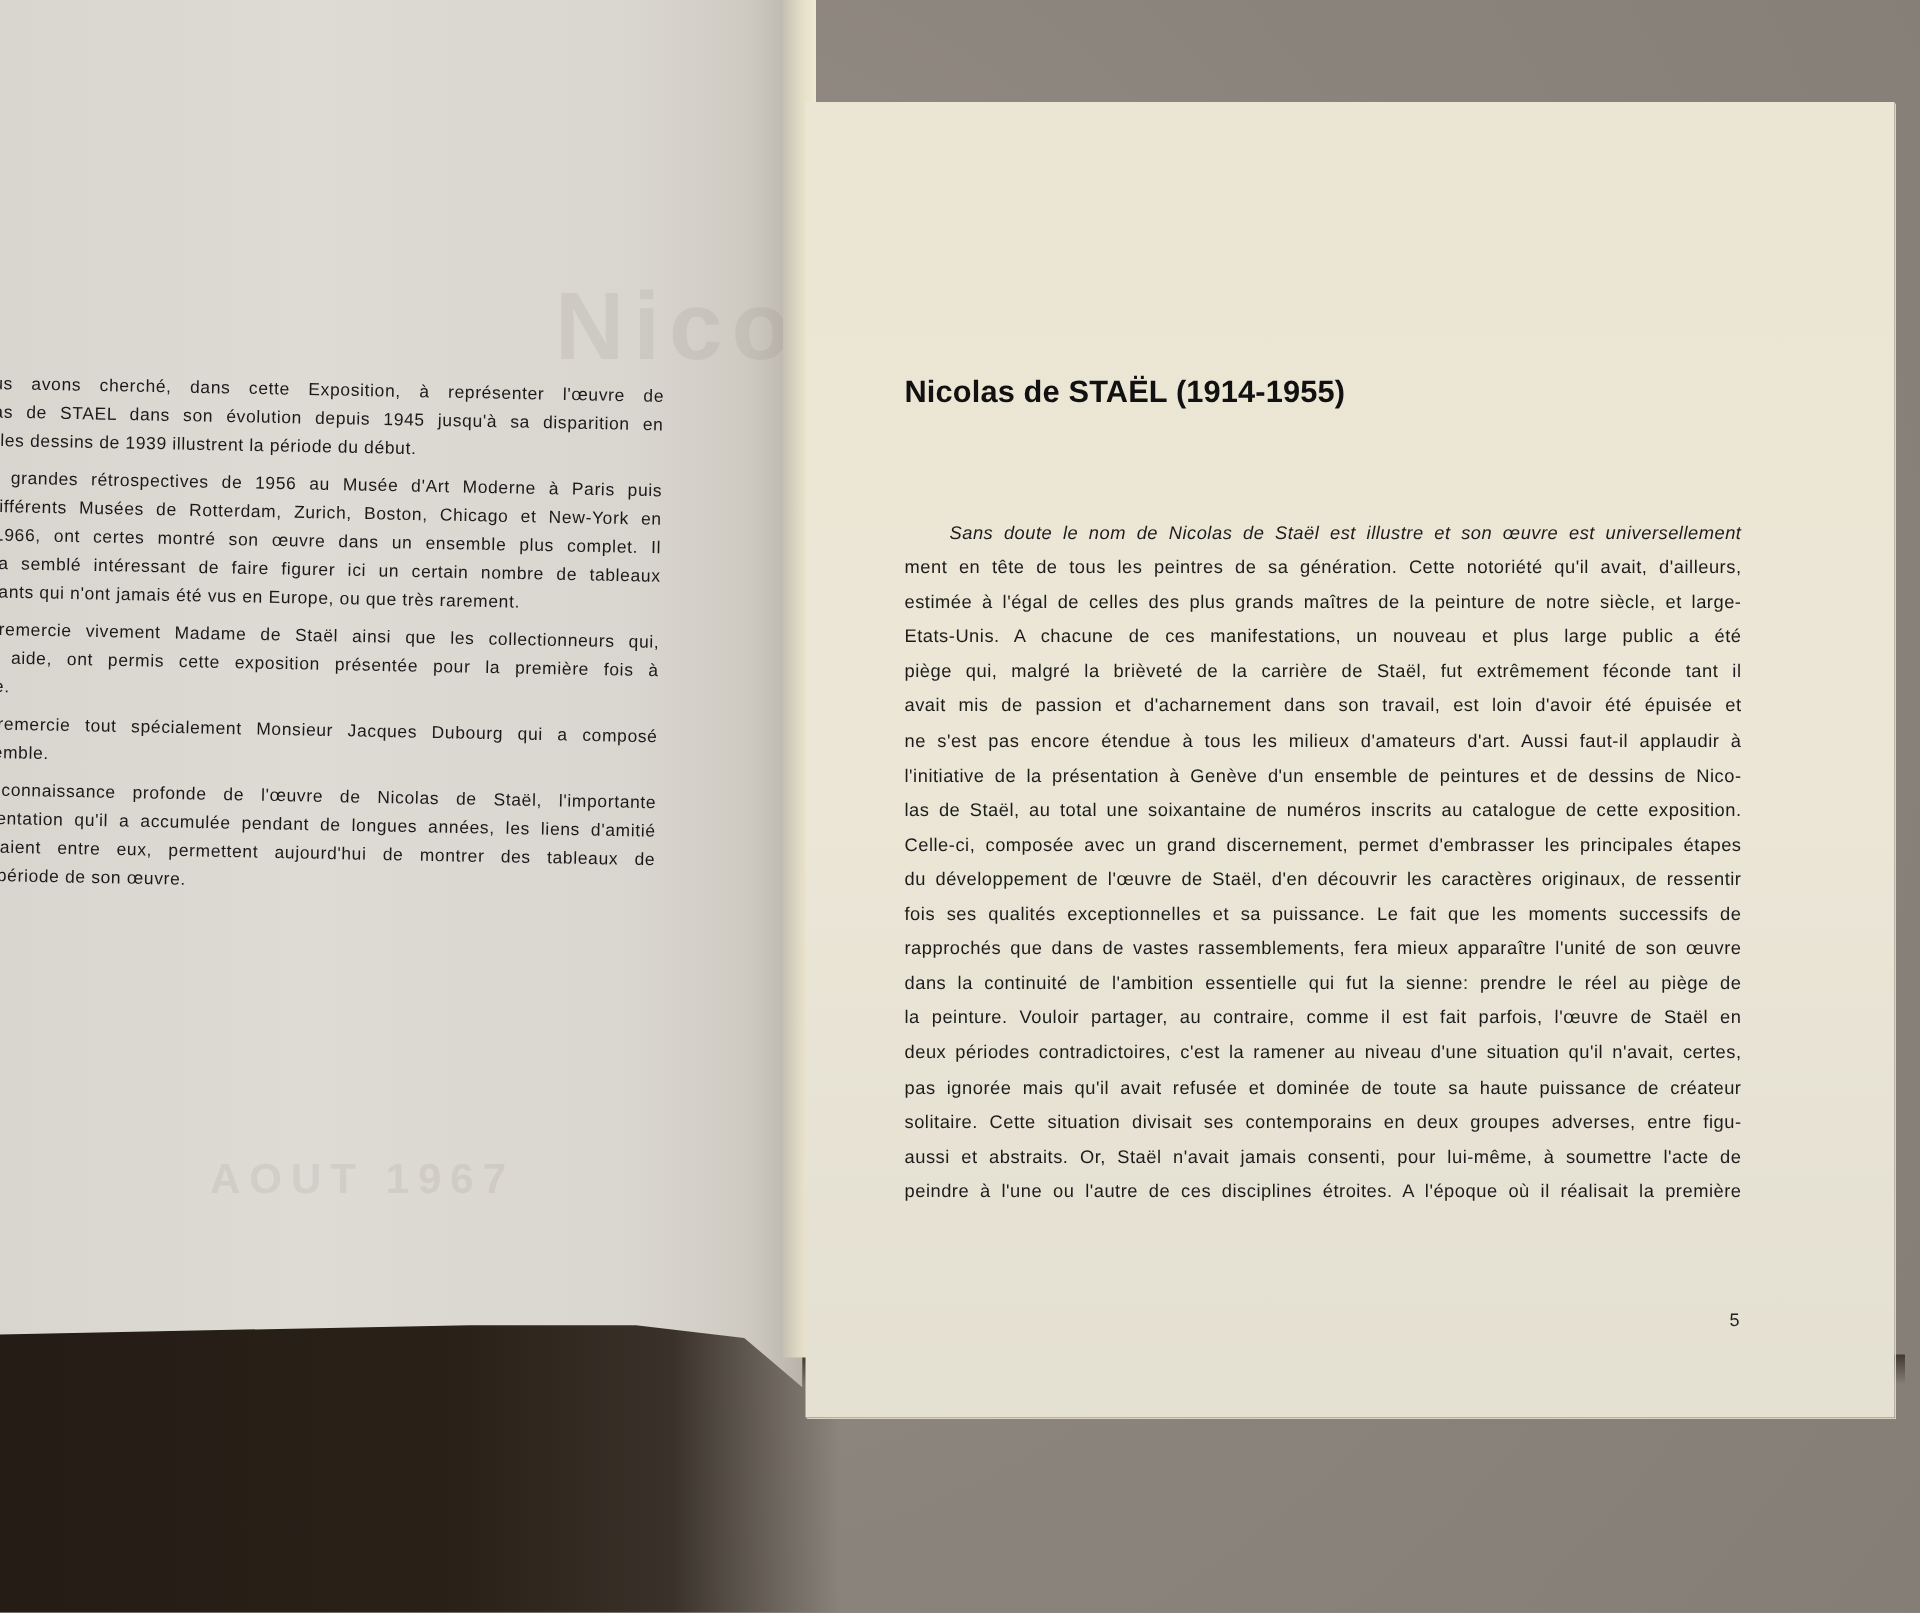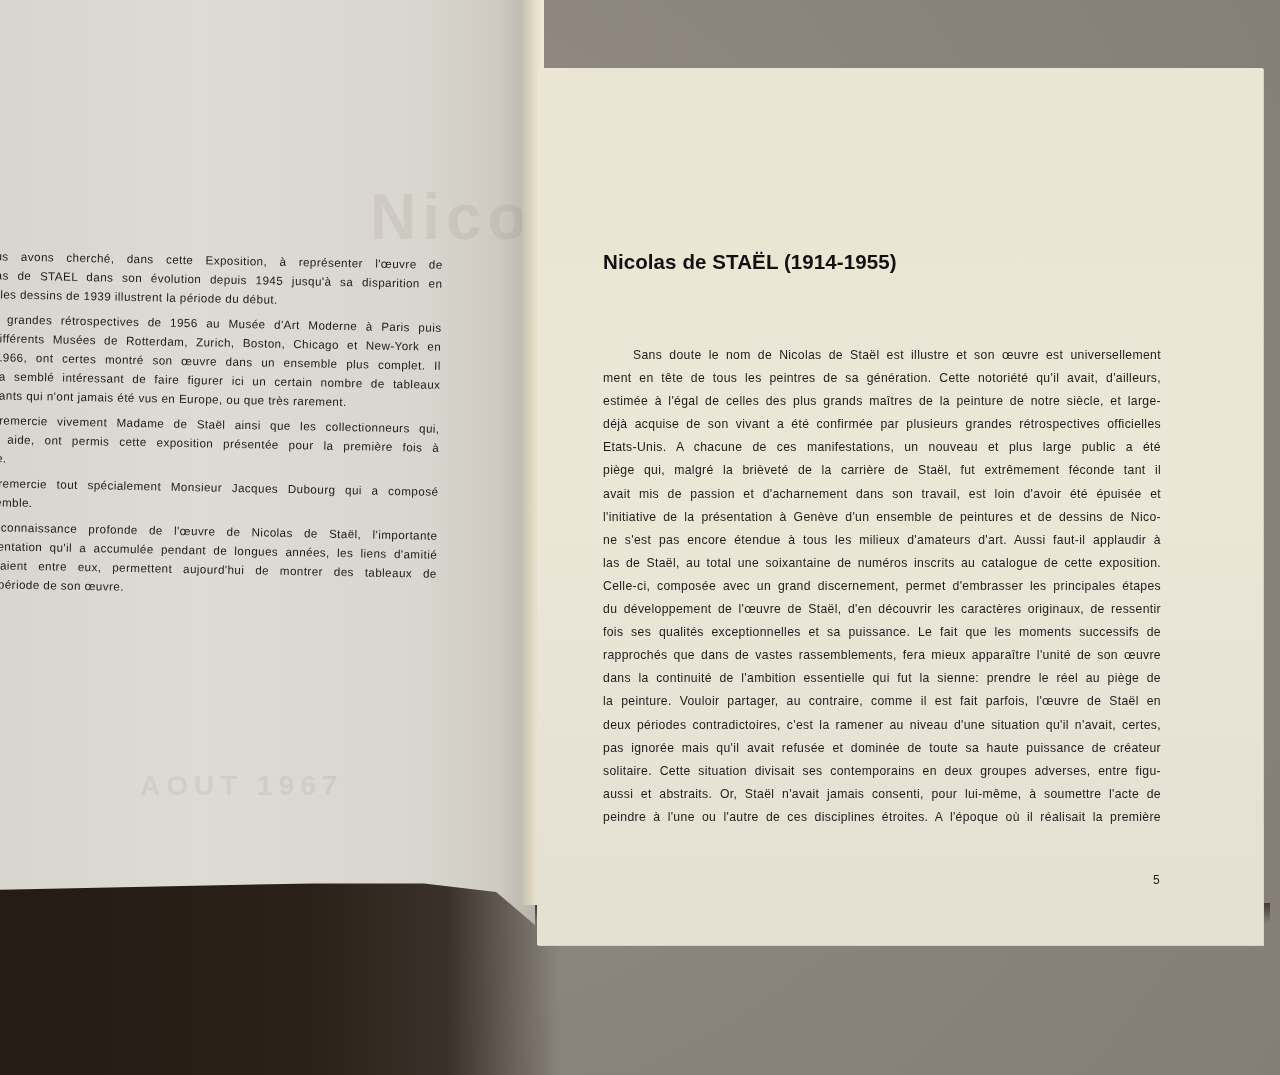--- a/index.html
+++ b/index.html
@@ -52,21 +52,21 @@
   .title {
     position: absolute; left: 66px; top: 182px;
     font-size: 20.5px; font-weight: bold; color: #111; letter-spacing: 0.1px;
     margin: 0;
   }
   .body-text {
     position: absolute; left: 66px; top: 276px; width: 558px;
     font-size: 12.2px; line-height: 23.1px; color: #1c1c1c; letter-spacing: 0.35px;
   }
   .body-text .line { display: block; white-space: nowrap; text-align: justify; text-align-last: justify; }
-  .body-text .line.indent { padding-left: 30px; }
+  .body-text .line.indent { padding-left: 30px; font-style: italic; }
   .page-number {
     position: absolute; left: 616px; top: 805px; font-size: 12px; color: #222;
   }
 </style>
 </head>
 <body>
 
 <div class="scene">
   <div class="shadow-left"></div>
   <div class="shadow-right"></div>
@@ -108,26 +108,25 @@
 
   <div class="gutter"></div>
 
   <div class="page-right">
     <h1 class="title">Nicolas de STAËL (1914-1955)</h1>
 
     <div class="body-text">
       <span class="line indent">Sans doute le nom de Nicolas de Staël est illustre et son œuvre est universellement</span>
       <span class="line">ment en tête de tous les peintres de sa génération. Cette notoriété qu'il avait, d'ailleurs,</span>
       <span class="line">estimée à l'égal de celles des plus grands maîtres de la peinture de notre siècle, et large-</span>
-      <span class="line">déjà acquise de son vivant a été confirmée par plusieurs grandes rétrospectives officielles</span>
       <span class="line">Etats-Unis. A chacune de ces manifestations, un nouveau et plus large public a été</span>
       <span class="line">piège qui, malgré la brièveté de la carrière de Staël, fut extrêmement féconde tant il</span>
       <span class="line">avait mis de passion et d'acharnement dans son travail, est loin d'avoir été épuisée et</span>
+      <span class="line">ne s'est pas encore étendue à tous les milieux d'amateurs d'art. Aussi faut-il applaudir à</span>
       <span class="line">l'initiative de la présentation à Genève d'un ensemble de peintures et de dessins de Nico-</span>
-      <span class="line">ne s'est pas encore étendue à tous les milieux d'amateurs d'art. Aussi faut-il applaudir à</span>
       <span class="line">las de Staël, au total une soixantaine de numéros inscrits au catalogue de cette exposition.</span>
       <span class="line">Celle-ci, composée avec un grand discernement, permet d'embrasser les principales étapes</span>
       <span class="line">du développement de l'œuvre de Staël, d'en découvrir les caractères originaux, de ressentir</span>
       <span class="line">fois ses qualités exceptionnelles et sa puissance. Le fait que les moments successifs de</span>
       <span class="line">rapprochés que dans de vastes rassemblements, fera mieux apparaître l'unité de son œuvre</span>
       <span class="line">dans la continuité de l'ambition essentielle qui fut la sienne: prendre le réel au piège de</span>
       <span class="line">la peinture. Vouloir partager, au contraire, comme il est fait parfois, l'œuvre de Staël en</span>
       <span class="line">deux périodes contradictoires, c'est la ramener au niveau d'une situation qu'il n'avait, certes,</span>
       <span class="line">pas ignorée mais qu'il avait refusée et dominée de toute sa haute puissance de créateur</span>
       <span class="line">solitaire. Cette situation divisait ses contemporains en deux groupes adverses, entre figu-</span>

